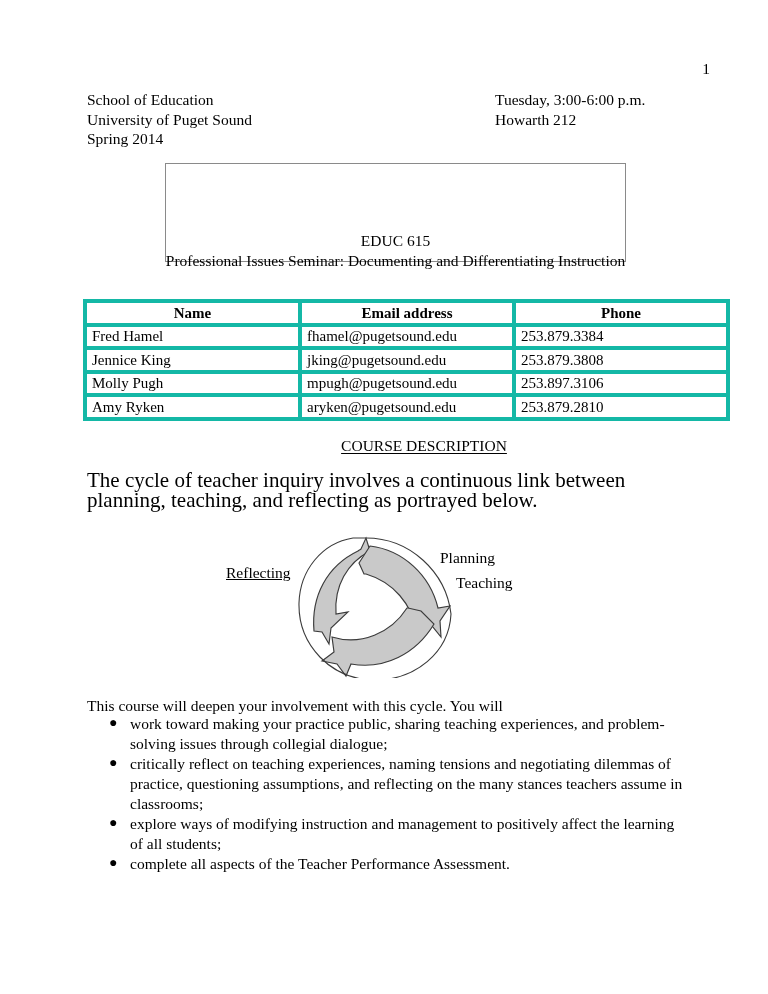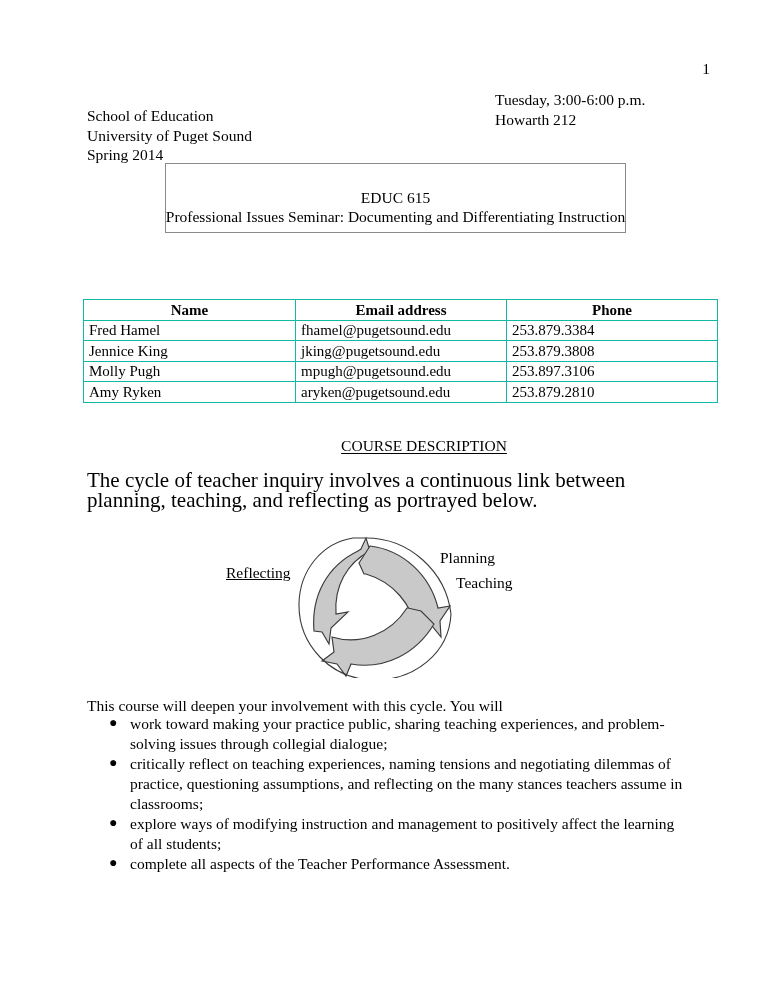--- a/index.html
+++ b/index.html
@@ -46,41 +46,41 @@
     line-height: 19.5px;
   }
   .header-row {
     position: relative;
     height: 19.5px;
     white-space: nowrap;
   }
   .header-left {
     position: absolute;
     left: 0;
-    top: 16px;
+    top: 0;
   }
   .header-right {
     position: absolute;
     left: 408px;
     top: 0;
   }
 
   
   .title-box {
     position: absolute;
     left: 165px;
     top: 163px;
     width: 461px;
-    height: 70px;
+    height: 99px;
     border: 1px solid #8a8a8a;
     box-sizing: border-box;
     display: flex;
     flex-direction: column;
     align-items: center;
-    justify-content: center;
+    justify-content: flex-end;
   }
   .title-line {
     font-size: 15.5px;
     line-height: 19.5px;
     text-align: center;
     white-space: nowrap;
   }
   .title-box .title-shift {
     position: relative;
     top: 9px;
@@ -90,21 +90,21 @@
   .contacts-table {
     position: absolute;
     left: 83px;
     top: 299px;
     width: 601px;
     border-collapse: collapse;
     font-size: 15px;
     table-layout: fixed;
   }
   .contacts-table td, .contacts-table th {
-    border: 1px solid #14b8a6;
+    border: 4px solid #14b8a6;
     padding: 1px 5px;
     height: 17.5px;
     line-height: 16px;
     font-weight: normal;
     text-align: left;
     vertical-align: middle;
     overflow: hidden;
     white-space: nowrap;
   }
   .contacts-table th {

